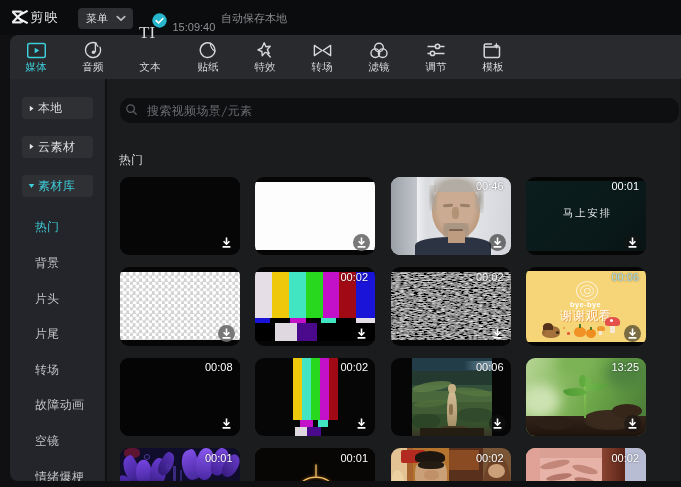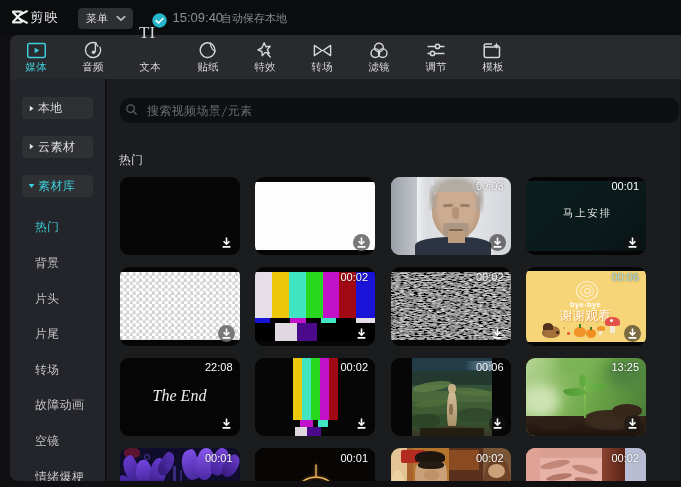--- a/index.html
+++ b/index.html
@@ -40,21 +40,21 @@
     <svg width="10" height="7" viewBox="0 0 10 7">
 <path d="M1.3 1.6 L5 5.2 L8.7 1.6" stroke="#bbbcbf" stroke-width="1.7" fill="none" stroke-linecap="round" stroke-linejoin="round"></path>
     </svg>
   </div>
 <div class="abs" style="left:152px;top:12.5px">
     <svg width="15" height="15" viewBox="0 0 15 15">
 <circle cx="7.5" cy="7.5" r="7.2" fill="#27b6cb"></circle>
 <path d="M4.1 7.6 L6.6 10 L10.9 5.5" stroke="#fff" stroke-width="1.6" fill="none" stroke-linecap="round" stroke-linejoin="round"></path>
     </svg>
   </div>
-<div class="abs" style="left:172.5px;top:11px;font-size:13px;line-height:13px;color:#8e9093">15:09:40</div>
+<div class="abs" style="left:172.5px;top:21px;font-size:11px;line-height:13px;color:#8e9093">15:09:40</div>
 <div class="abs" style="left:221px;top:12.7px">
     <svg width="66" height="12" viewBox="0 0 66.0 11.6" style="display:block">
       <path d="M2.3 10.1Q1.9 10.1 1.5 10.1Q1.5 9.3 1.5 8.6V1.8H3.4Q3.9 1.4 4.5 0.6L5.1 -0.1Q5.4 0.1 5.8 0.3Q5.3 1.0 4.5 1.8H9.1V10.1H8.4V9.2H2.3Q2.3 9.7 2.3 10.1ZM8.4 4.1V2.4H3.9L3.9 2.5L3.8 2.4H2.3V4.1ZM8.4 6.3V4.7H2.3V6.3ZM8.4 6.9H2.3V8.6H8.4Z M16.6 3.4Q16.5 3.8 16.6 4.1Q16.0 4.1 15.3 4.1H13.6Q14.0 4.3 14.4 4.4Q14.2 4.7 12.7 7.2L14.9 6.9L15.3 6.8Q14.9 6.1 14.5 5.5L15.2 5.0Q15.9 6.2 16.5 7.5L15.7 7.8L15.5 7.4V7.4L14.9 7.5L11.7 7.9L11.6 7.3Q11.8 7.3 12.0 7.1Q12.2 6.7 12.8 5.7Q13.3 4.6 13.5 4.1H12.3Q11.7 4.1 11.1 4.1Q11.1 3.8 11.1 3.4Q11.7 3.5 12.3 3.5H15.3Q16.0 3.5 16.6 3.4ZM16.2 1.0Q16.2 1.4 16.2 1.7Q15.6 1.7 14.9 1.7H13.2Q12.6 1.7 12.0 1.7Q12.0 1.4 12.0 1.0Q12.6 1.0 13.2 1.0H14.9Q15.6 1.0 16.2 1.0ZM19.0 10.0Q19.1 9.4 18.8 9.1Q19.1 9.1 19.6 9.1Q20.1 9.1 20.2 9.0Q20.3 8.9 20.3 8.5V3.3Q19.4 3.3 18.8 3.3V4.8Q18.8 7.0 17.4 8.6Q16.5 9.7 15.2 10.3Q15.0 9.8 14.5 9.7Q15.9 9.2 16.8 8.1Q18.0 6.7 18.0 4.8V3.3Q16.9 3.3 16.4 3.3Q16.4 3.0 16.4 2.7L18.0 2.7V1.6Q18.0 0.8 17.9 0.0Q18.3 0.1 18.8 0.0Q18.8 0.8 18.8 1.6V2.7H21.1V8.8Q21.1 9.6 20.4 9.8Q19.7 10.0 19.0 10.0Z M29.3 10.1Q28.8 10.1 28.4 10.1Q28.5 9.4 28.5 8.6V6.1Q27.6 8.0 25.5 9.4Q25.4 9.1 25.0 8.9Q25.9 8.3 26.5 7.6Q27.2 6.8 27.8 5.7H26.5Q25.9 5.7 25.4 5.7Q25.4 5.4 25.4 5.1Q25.9 5.1 26.5 5.1H28.5V3.6H27.2V4.2H26.4L26.4 0.5H31.2V4.2H30.5V3.6H29.2V5.1H31.2Q31.8 5.1 32.3 5.1Q32.3 5.4 32.3 5.7Q31.8 5.7 31.2 5.7H29.6Q30.0 6.7 30.7 7.4Q31.4 8.1 32.6 8.6Q32.2 8.8 32.0 9.2Q30.2 8.3 29.2 6.5V8.6Q29.2 9.4 29.3 10.1ZM30.5 1.1H27.2V3.1H30.5ZM25.6 0.3Q25.2 1.8 24.5 3.1V8.7Q24.5 9.5 24.5 10.3Q24.1 10.2 23.8 10.3Q23.8 9.5 23.8 8.7V4.2Q23.3 4.9 22.6 5.5Q22.4 5.1 22.0 4.9Q22.6 4.4 23.1 3.9Q23.9 2.9 24.2 2.0Q24.6 1.1 24.8 0.1Q25.2 0.3 25.6 0.3Z M43.5 6.1Q43.5 6.5 43.5 6.8Q42.9 6.8 42.3 6.8H40.6V9.1Q40.6 9.5 40.2 9.8Q39.8 10.2 38.6 10.2Q38.7 9.7 38.3 9.3Q38.7 9.3 39.1 9.3Q39.6 9.3 39.7 9.3Q39.8 9.2 39.8 8.9V6.8H38.2Q37.5 6.8 36.9 6.8Q37.0 6.5 36.9 6.1Q37.5 6.1 38.2 6.1H39.8V5.1L41.2 3.8H39.0Q38.3 3.8 37.7 3.8Q37.7 3.5 37.7 3.1Q38.3 3.2 39.0 3.2H42.4L42.4 3.9Q42.2 3.9 41.9 4.1L40.6 5.4V6.1H42.3Q42.9 6.1 43.5 6.1ZM36.2 10.1Q35.8 10.1 35.4 10.1Q35.4 9.3 35.4 8.5V5.6Q34.6 6.5 33.8 7.2Q33.6 6.8 33.1 6.6Q34.4 5.5 35.4 4.4Q35.4 4.2 35.4 3.9Q35.5 3.9 35.7 3.9Q36.4 3.0 36.9 1.9H35.0Q34.4 1.9 33.8 2.0Q33.8 1.6 33.8 1.3Q34.4 1.3 35.0 1.3H37.2Q37.5 0.5 37.7 -0.1Q38.2 0.1 38.6 0.2Q38.4 0.8 38.2 1.3H42.1Q42.7 1.3 43.3 1.3Q43.3 1.6 43.3 2.0Q42.7 1.9 42.1 1.9H37.9Q37.1 3.4 36.2 4.7L36.2 8.5Q36.2 9.3 36.2 10.1Z M52.1 6.8Q52.1 7.1 52.1 7.5Q51.4 7.4 50.8 7.4H49.8V8.5Q49.8 9.3 49.8 10.1Q49.4 10.1 49.0 10.1Q49.0 9.3 49.0 8.5V7.4H48.0Q47.3 7.4 46.7 7.5Q46.7 7.1 46.7 6.8Q47.3 6.8 48.0 6.8H49.0V3.3Q47.2 6.4 44.8 8.2Q44.6 7.7 44.1 7.5Q47.0 5.6 48.4 2.7H45.9Q45.2 2.7 44.5 2.7Q44.6 2.3 44.5 2.0Q45.2 2.0 45.9 2.0H49.0V1.4Q49.0 0.6 49.0 -0.2Q49.4 -0.2 49.8 -0.2Q49.8 0.6 49.8 1.4V2.0H52.9Q53.6 2.0 54.2 2.0Q54.2 2.3 54.2 2.7Q53.6 2.7 52.9 2.7H50.4Q51.2 4.2 52.1 5.3Q53.1 6.4 54.6 7.3Q54.2 7.4 53.9 7.8Q52.4 6.9 51.4 5.5Q50.5 4.4 49.8 3.0V6.8H50.8Q51.4 6.8 52.1 6.8Z M60.6 10.0Q60.1 10.0 59.8 9.7Q59.4 9.3 59.4 8.7V4.6Q58.9 4.8 58.4 5.0Q58.3 4.7 58.1 4.4L59.4 3.9V2.9Q59.4 2.2 59.4 1.4Q59.8 1.4 60.2 1.4Q60.2 2.2 60.2 2.9V3.7L61.6 3.2V1.3Q61.6 0.6 61.5 -0.2Q62.0 -0.2 62.4 -0.2Q62.3 0.6 62.3 1.3V2.9L64.8 2.0V6.4Q64.7 7.1 64.2 7.3Q63.7 7.5 62.9 7.5Q63.1 7.0 62.7 6.6Q63.0 6.6 63.4 6.6Q63.9 6.6 63.9 6.6Q64.0 6.5 64.0 6.2V2.9L62.3 3.5V6.5Q62.3 7.3 62.4 8.1Q62.0 8.0 61.5 8.1Q61.6 7.3 61.6 6.5V3.8L60.2 4.3V8.7Q60.2 8.9 60.3 9.1Q60.4 9.3 60.6 9.3L64.4 9.3Q64.6 9.3 64.7 9.1Q64.9 8.9 64.9 8.6L65.1 7.1Q65.4 7.3 65.8 7.3L65.5 9.2Q65.5 9.5 65.4 9.8Q65.2 10.0 65.0 10.0ZM54.9 7.7Q55.8 7.5 56.6 7.1V3.3H56.1Q55.6 3.3 55.1 3.3Q55.2 3.0 55.1 2.7Q55.6 2.8 56.1 2.8H56.6V1.5Q56.6 0.7 56.6 -0.0Q57.0 0.0 57.3 -0.0Q57.3 0.7 57.3 1.5V2.8L58.7 2.7Q58.6 3.0 58.7 3.3L57.3 3.3V6.8L58.5 6.2L58.6 6.6Q57.1 7.5 56.3 7.9L55.3 8.6Q55.2 8.0 54.9 7.7Z" fill="#8e9093"></path>
     </svg>
   </div>
 <div class="abs" style="left:9.5px;top:34.5px;width:671.5px;height:44.5px;background:#292a2e;border-radius:8px 0 0 0"></div>
 <div class="abs" style="left:26.8px;top:41.5px">
     <svg width="19" height="17" viewBox="0 0 19 17">
       <rect x="0.7" y="1.6" width="17.6" height="13.8" rx="1.6" fill="none" stroke="#3ecfdc" stroke-width="1.5"></rect>
       <path d="M7.7 5.7 L12.3 8.5 L7.7 11.3 Z" fill="#3ecfdc"></path>
@@ -289,21 +289,21 @@
 <div class="abs" style="left:38px;top:8px;width:8px;height:26px;background:radial-gradient(#a9a29a,rgba(169,162,154,0));"></div>
 <div class="abs" style="left:84px;top:8px;width:9px;height:28px;background:radial-gradient(#a9a29a,rgba(169,162,154,0));"></div>
 <div class="abs" style="left:52px;top:27px;width:10px;height:3.4px;background:#987f66;border-radius:2px;transform:rotate(-4deg)"></div>
 <div class="abs" style="left:69px;top:27px;width:10px;height:3.4px;background:#987f66;border-radius:2px;transform:rotate(4deg)"></div>
 <div class="abs" style="left:61px;top:30px;width:7px;height:12px;background:rgba(160,125,95,.55);border-radius:40%"></div>
 <div class="abs" style="left:52px;top:46px;width:26px;height:16px;background:radial-gradient(ellipse at 50% 40%,#ab9683 0 60%,rgba(171,150,131,0))"></div>
 <div class="abs" style="left:58px;top:52px;width:14px;height:3px;background:#7d6450;border-radius:2px"></div>
 <div class="abs" style="left:24px;top:60px;width:76px;height:19px;background:#2c3342;border-radius:45% 40% 0 0"></div>
 <div class="abs" style="left:57px;top:54px;width:17px;height:12px;background:#bd9c80"></div>
 </div>
-    <div class="dur">00:03</div>
+    <div class="dur">00:46</div>
     <div class="dl dlc">
       <svg width="17" height="17" viewBox="0 0 17 17">
         <g stroke="#fff" stroke-width="1.6" fill="none">
           <path d="M8.5 3.6 V9.2"></path>
           <path d="M5.6 7.2 L8.5 10.2 L11.4 7.2" fill="none"></path>
           <path d="M4.6 12.9 H12.4"></path>
         </g>
       </svg>
     </div>
   </div>
@@ -414,22 +414,21 @@
         <g stroke="#fff" stroke-width="1.6" fill="none">
           <path d="M8.5 3.6 V9.2"></path>
           <path d="M5.6 7.2 L8.5 10.2 L11.4 7.2" fill="none"></path>
           <path d="M4.6 12.9 H12.4"></path>
         </g>
       </svg>
     </div>
   </div>
 <div class="card" style="left:119.5px;top:357.8px">
     <div class="abs" style="left:0;top:0;width:120px;height:78.5px;background:#050505"></div>
-<div class="abs" style="left:0;top:29px;width:120px;text-align:center;color:#ededed;font-family:'Liberation Serif',serif;font-style:italic;font-size:16px">The&nbsp;End</div>
-    <div class="dur">22:08</div>
+    <div class="dur">00:08</div>
     <div class="dl ">
       <svg width="17" height="17" viewBox="0 0 17 17">
         <g stroke="#fff" stroke-width="1.6" fill="none">
           <path d="M8.5 3.6 V9.2"></path>
           <path d="M5.6 7.2 L8.5 10.2 L11.4 7.2" fill="none"></path>
           <path d="M4.6 12.9 H12.4"></path>
         </g>
       </svg>
     </div>
   </div>

